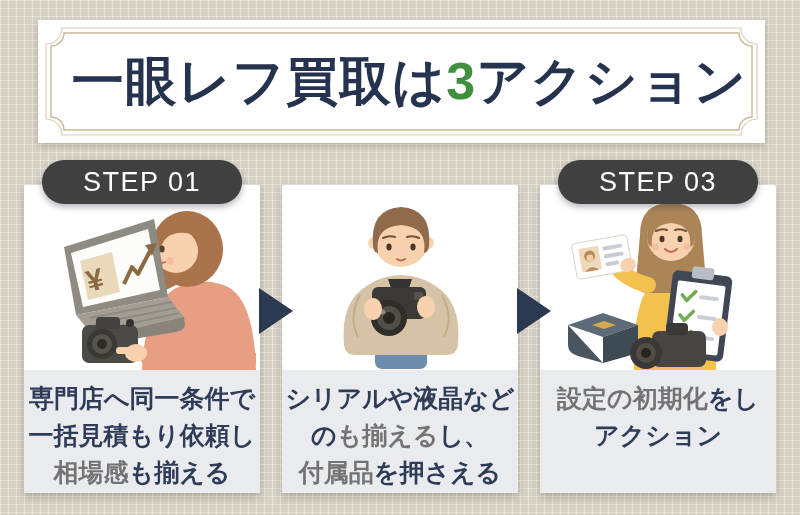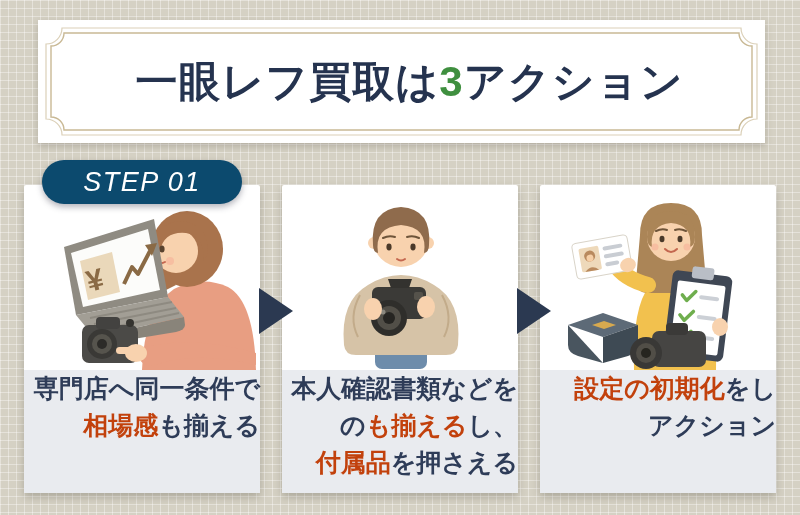--- a/index.html
+++ b/index.html
@@ -13,48 +13,48 @@
     background-size:8px 8px;
   }
   
   .title-box{
     position:absolute; left:38px; top:20px; width:727px; height:123px;
     background:#ffffff; box-shadow:0 3px 7px rgba(70,65,50,.25);
     display:flex; align-items:center; justify-content:center;
   }
   .title-frame{ position:absolute; left:0; top:0; pointer-events:none; }
   .title-text{
-    position:relative; font-size:42px; font-weight:800; letter-spacing:1px;
+    position:relative; font-size:52px; font-weight:800; letter-spacing:1px;
     color:#25334f; white-space:nowrap;margin-left:16px;
   }
   .title-text .hl{ color:#3f8f3f; }
   
   .card{
     position:absolute; top:185px; width:236px; height:308px;
     background:#ffffff; box-shadow:0 4px 8px rgba(70,65,50,.28);
     border-radius:2px;
   }
   .card.c1{ left:24px; } .card.c2{ left:282px; } .card.c3{ left:540px; }
   .pill{
     position:absolute; top:-25px; left:50%; transform:translateX(-50%);
-    width:200px; height:44px; border-radius:22px; background:#0c4a6e;
+    width:200px; height:44px; border-radius:22px; background:#404040;
     box-shadow:0 3px 6px rgba(40,40,60,.35);
     color:#ffffff; font-size:27px; font-weight:500; letter-spacing:1.5px;
-    display:flex; align-items:center; justify-content:center; z-index:3;font-style:italic;
+    display:flex; align-items:center; justify-content:center; z-index:3;
   }
   .illus{ position:absolute; left:0; top:0; width:236px; height:185px; }
   .caption{
     position:absolute; left:0; bottom:0; width:236px; height:123px;
-    background:#e9ebef; text-align:right; padding-top:0;
+    background:#e9ebef; text-align:center; padding-top:10px;
   }
   .caption .line{
     font-size:25px; line-height:37px; font-weight:700; color:#2e3c58;
     white-space:nowrap;
   }
-  .caption .seg-red{ color:#c2410c; }
+  .caption .seg-red{ color:#737373; }
   
   .arrow{
     position:absolute; top:288px; width:0; height:0; z-index:10;
     border-top:23px solid transparent; border-bottom:23px solid transparent;
     border-left:34px solid #2b3951;
   }
   .arrow.a1{ left:259px; } .arrow.a2{ left:517px; }
 </style>
 </head>
 <body>
@@ -100,20 +100,21 @@
       <circle cx="78" cy="159" r="10" fill="#56544d"></circle>
       <circle cx="78" cy="159" r="5" fill="#2c2b28"></circle>
       <circle cx="106" cy="138" r="4" fill="#34332f"></circle>
 
       <path d="M232,168 Q170,150 122,162 Q112,166 116,175 Q121,183 134,179 Q176,166 232,180 Z" fill="#e89e82"></path>
       <ellipse cx="112" cy="168" rx="11" ry="9" fill="#f8d2ae"></ellipse>
       <rect x="92" y="162" width="20" height="7" rx="3.5" fill="#f8d2ae"></rect>
     </svg>
     <div class="caption">
       <div class="line"><span>専門店へ同一条件で</span></div>
+      <div class="line"><span>一括見積もり依頼し</span></div>
       <div class="line"><span class="seg-red">相場感</span><span>も揃える</span></div>
     </div>
   </div>
 
   <div class="card c2">
     <svg class="illus" viewBox="0 0 236 185">
 
       <rect x="93" y="150" width="52" height="34" rx="7" fill="#6d8cab"></rect>
 
       <path d="M62,160 Q58,116 86,100 Q102,90 119,90 Q136,90 152,100 Q180,116 176,160 Q175,170 164,170 L74,170 Q63,170 62,160 Z" fill="#d6c3a7"></path>
@@ -135,27 +136,28 @@
       <rect x="132" y="107" width="9" height="8" rx="2" fill="#55524b"></rect>
       <circle cx="107" cy="133" r="18" fill="#2f2e2b"></circle>
       <circle cx="107" cy="133" r="12" fill="#524f48"></circle>
       <circle cx="107" cy="133" r="6" fill="#262522"></circle>
       <circle cx="101" cy="127" r="2.5" fill="#8b887f"></circle>
 
       <ellipse cx="91" cy="124" rx="9" ry="11" fill="#f8d2ae"></ellipse>
       <ellipse cx="144" cy="122" rx="9" ry="11" fill="#f8d2ae"></ellipse>
     </svg>
     <div class="caption">
-      <div class="line"><span>本人確認書類などを</span></div>
+      <div class="line"><span>シリアルや液晶など</span></div>
       <div class="line"><span>の</span><span class="seg-red">も揃える</span><span>し、</span></div>
       <div class="line"><span class="seg-red">付属品</span><span>を押さえる</span></div>
     </div>
   </div>
 
   <div class="card c3">
+    <div class="pill">STEP 03</div>
     <svg class="illus" viewBox="0 0 236 185">
 
       <path d="M94,185 Q92,122 110,100 Q122,86 136,86 Q152,86 162,102 Q178,124 176,185 Z" fill="#f2c14e"></path>
 
       <path d="M100,50 Q100,18 131,18 Q162,18 162,50 L166,96 Q166,108 154,108 L108,108 Q96,108 96,96 Z" fill="#ab8557"></path>
 
       <circle cx="131" cy="52" r="24" fill="#f8d2ae"></circle>
       <path d="M107,52 Q107,26 131,26 Q155,26 155,52 Q155,60 150,62 Q153,40 131,38 Q109,40 112,62 Q107,60 107,52 Z" fill="#ab8557"></path>
       <ellipse cx="122" cy="54" rx="2.5" ry="3.2" fill="#4a3929"></ellipse>
       <ellipse cx="140" cy="54" rx="2.5" ry="3.2" fill="#4a3929"></ellipse>

